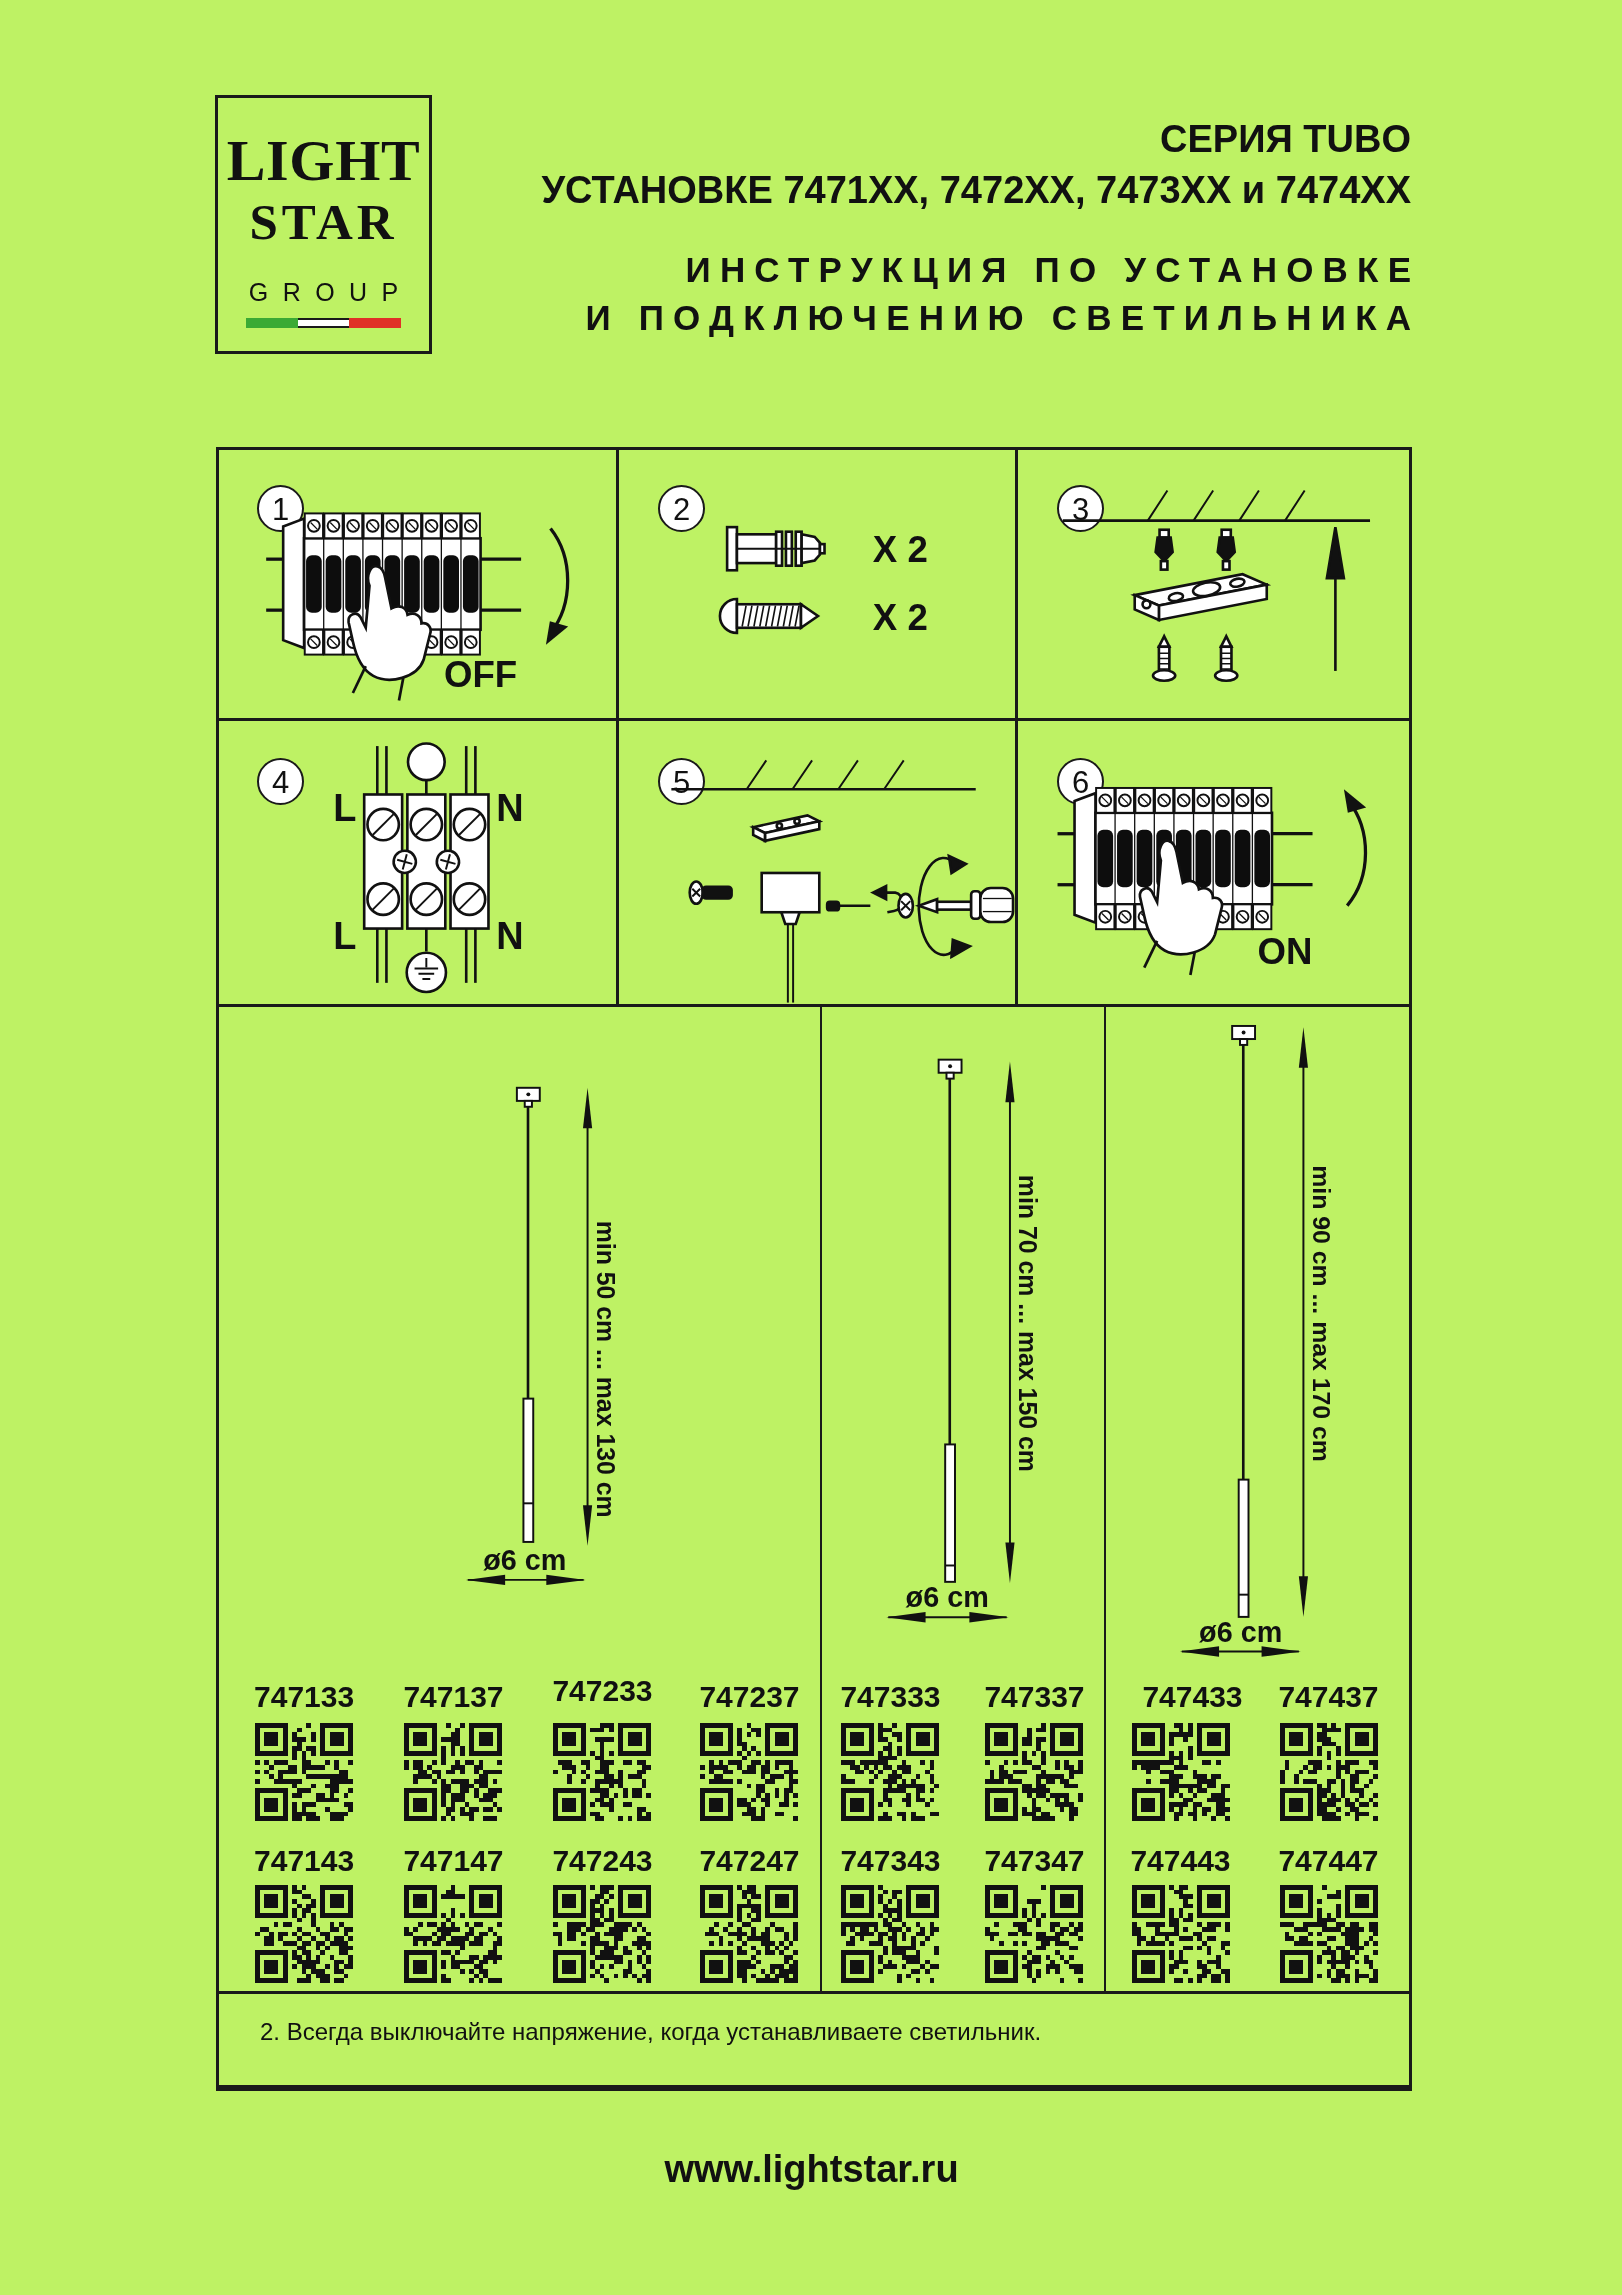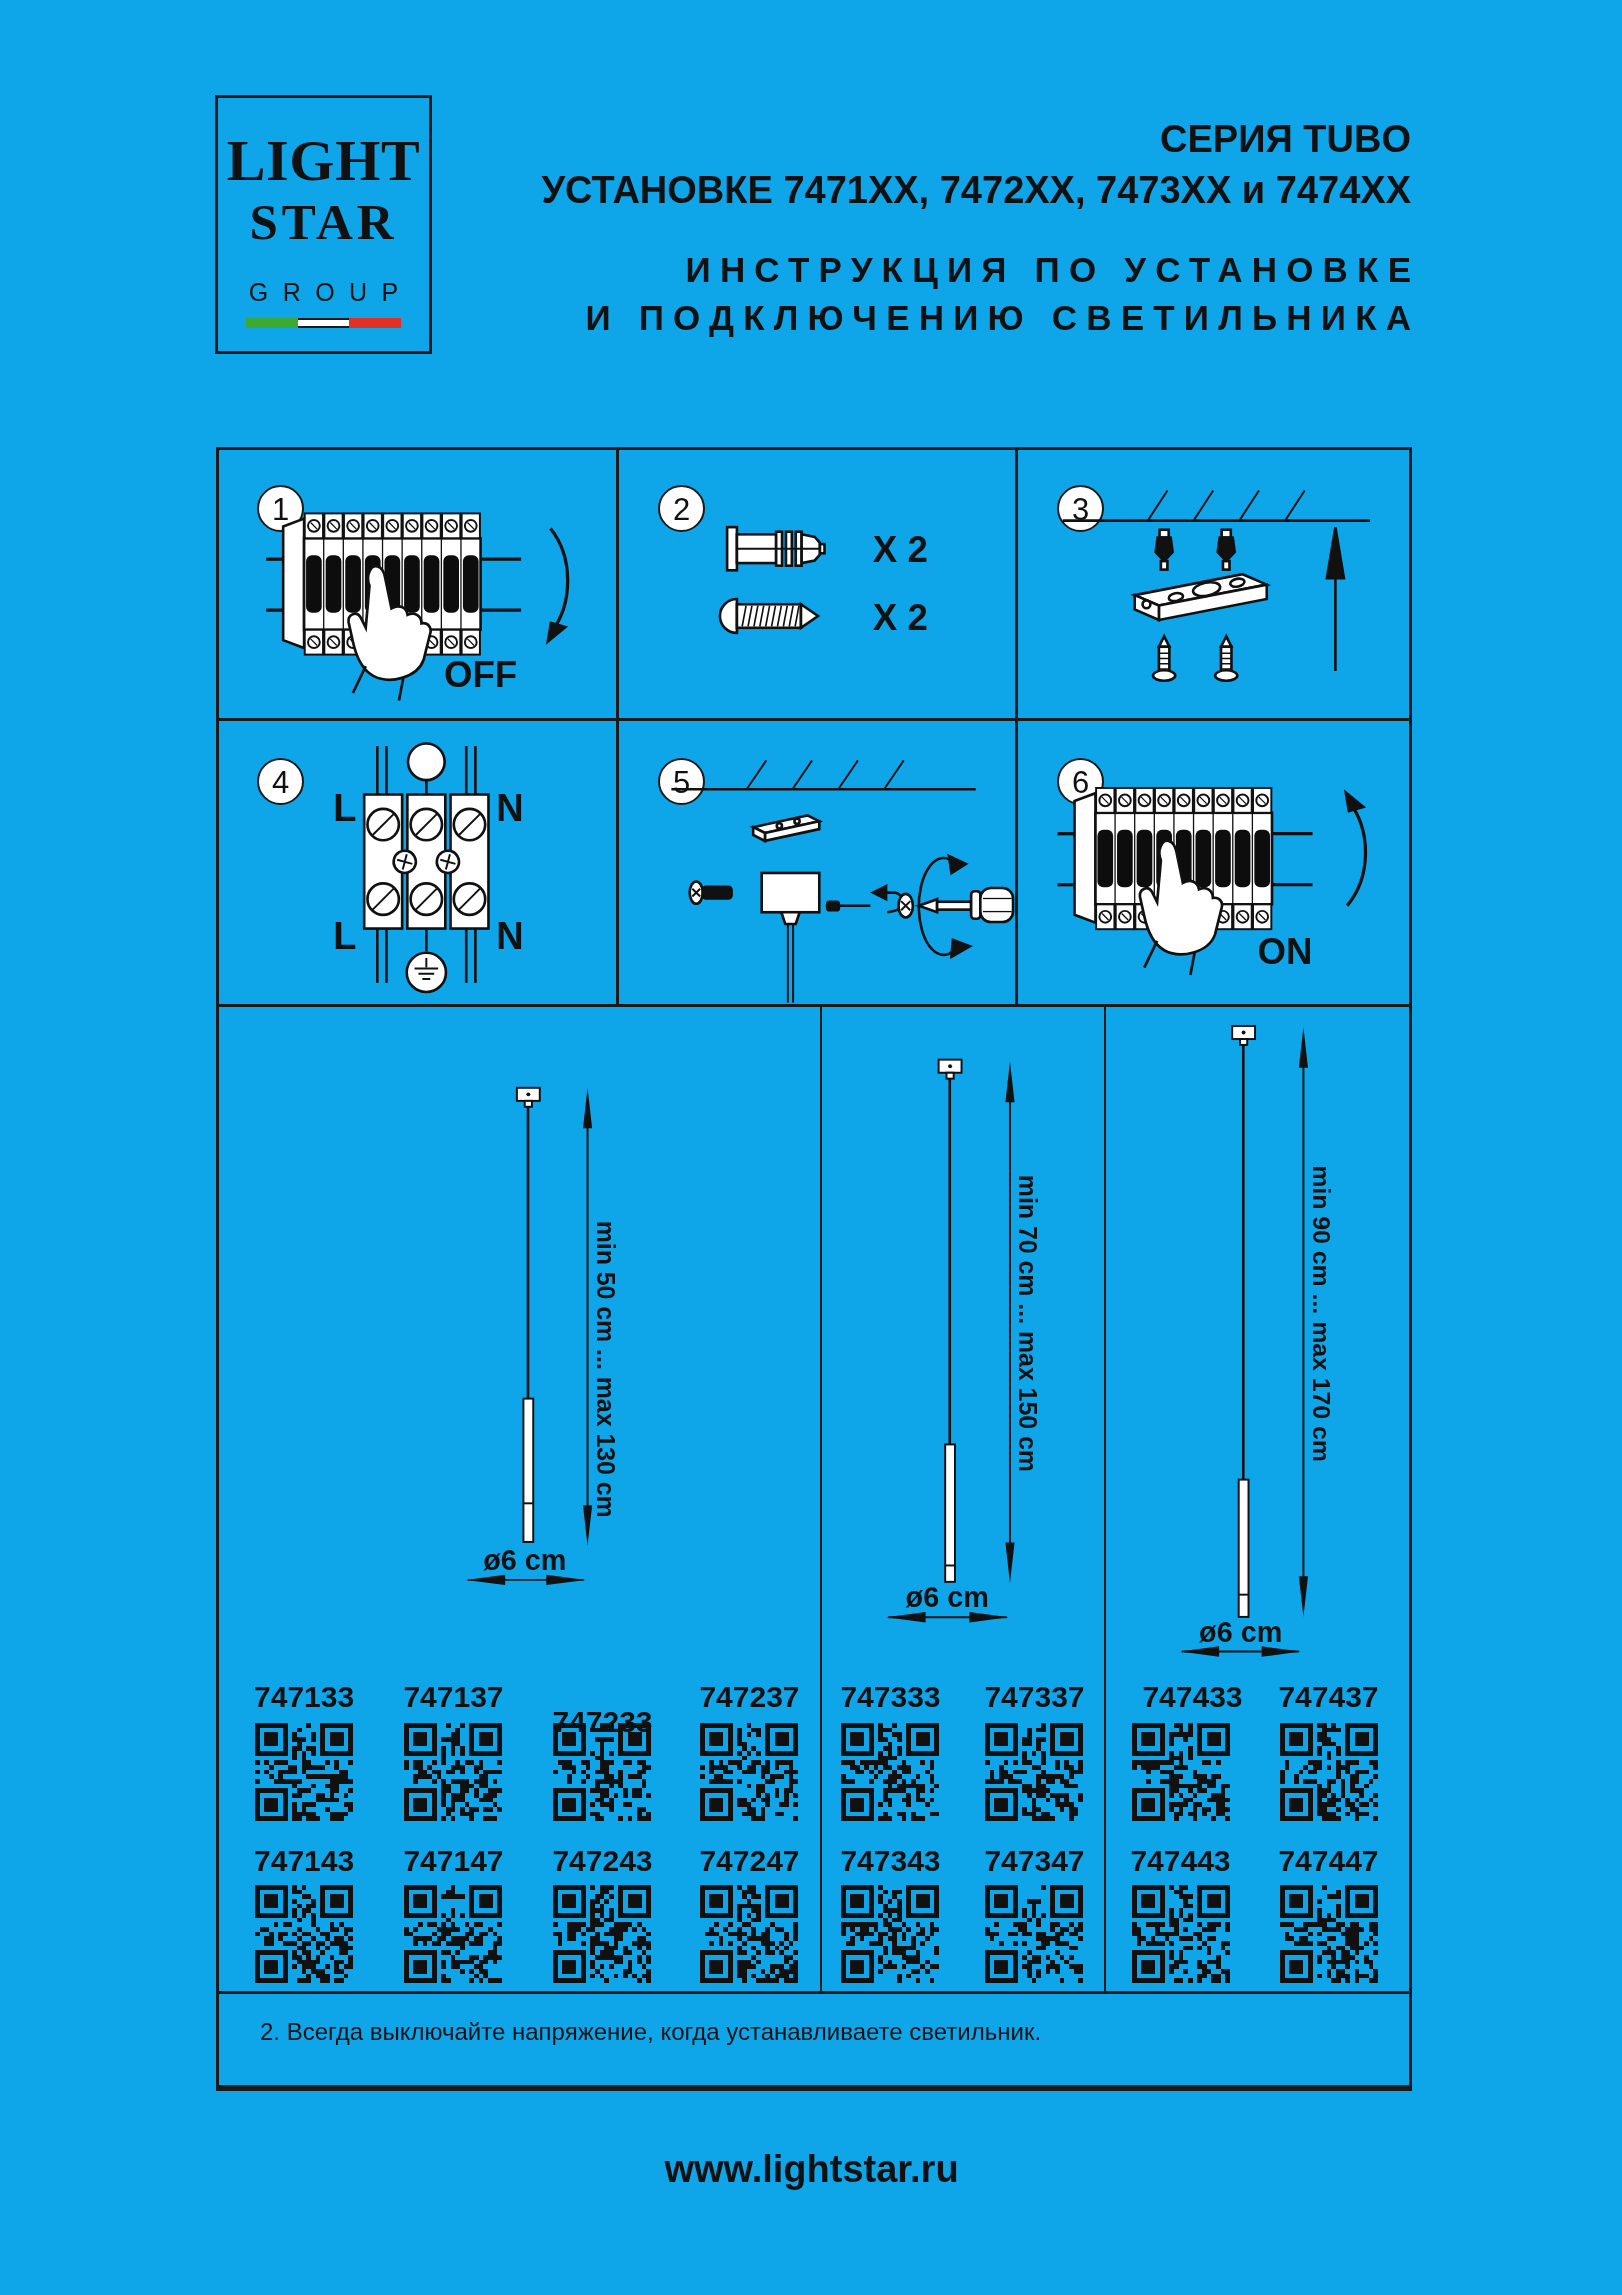--- a/index.html
+++ b/index.html
@@ -1,16 +1,16 @@
 <!DOCTYPE html>
 <html style="font-size:10.5px"><head>
 <meta charset="utf-8">
 <style>
   html,body{margin:0;padding:0;background:#fff}
-  .page{position:relative;width:1623px;height:2295px;background:#0ea5e9;overflow:hidden;
+  .page{position:relative;width:1623px;height:2295px;background:#bef264;overflow:hidden;
         font-family:"Liberation Sans",sans-serif;color:#111}
   .abs{position:absolute}
   
   .logo{left:215px;top:95px;width:217px;height:259px;border:3.3px solid #1a1a1a;box-sizing:border-box;text-align:center}
   .logo .l1{margin-top:33px;font-family:"Liberation Serif",serif;font-weight:bold;font-size:58px;line-height:60px;letter-spacing:0.7px}
   .logo .l2{font-family:"Liberation Serif",serif;font-weight:bold;font-size:51px;line-height:63px;letter-spacing:3.9px}
   .logo .l3{margin-top:24px;font-size:25px;letter-spacing:14.4px;margin-right:-14.4px;font-weight:400}
   .flag{margin:10.5px auto 0 auto;width:155px;height:10.5px;display:flex}
   .flag div{flex:1}
   .flag .w{border-top:2px solid #1a1a1a;border-bottom:2px solid #1a1a1a;box-sizing:border-box}
@@ -455,21 +455,21 @@
         <line x1="116" y1="987" x2="295" y2="987" stroke-width="3"></line>
         <polygon points="113,987 173,979 173,995" fill="#111" stroke="none"></polygon>
         <polygon points="298,987 238,979 238,995" fill="#111" stroke="none"></polygon>
       </g>
       <text transform="translate(316,470) rotate(90)" text-anchor="middle" font-size="38" font-weight="bold">min 90 cm ... max 170 cm</text>
       <text x="206" y="972" text-anchor="middle" font-size="44" font-weight="bold">ø6 cm</text>
     </svg>
 
     <div class="codelbl" style="left:19.6px;top:1230px">747133</div>
     <div class="codelbl" style="left:169px;top:1230px">747137</div>
-    <div class="codelbl" style="left:318px;top:1255px">747233</div>
+    <div class="codelbl" style="left:318px;top:1224px">747233</div>
     <div class="codelbl" style="left:465px;top:1230px">747237</div>
     <div class="codelbl" style="left:606px;top:1230px">747333</div>
     <div class="codelbl" style="left:750px;top:1230px">747337</div>
     <div class="codelbl" style="left:908px;top:1230px">747433</div>
     <div class="codelbl" style="left:1044px;top:1230px">747437</div>
     <div class="qrbox" style="left:36px;top:1273px"><svg width="98" height="98" viewBox="0 0 21 21" shape-rendering="crispEdges">
           <path d="M0 0h1v1h-1zM1 0h1v1h-1zM2 0h1v1h-1zM3 0h1v1h-1zM4 0h1v1h-1zM5 0h1v1h-1zM6 0h1v1h-1zM11 0h1v1h-1zM14 0h1v1h-1zM15 0h1v1h-1zM16 0h1v1h-1zM17 0h1v1h-1zM18 0h1v1h-1zM19 0h1v1h-1zM20 0h1v1h-1zM0 1h1v1h-1zM6 1h1v1h-1zM9 1h1v1h-1zM14 1h1v1h-1zM20 1h1v1h-1zM0 2h1v1h-1zM2 2h1v1h-1zM3 2h1v1h-1zM4 2h1v1h-1zM6 2h1v1h-1zM8 2h1v1h-1zM12 2h1v1h-1zM14 2h1v1h-1zM16 2h1v1h-1zM17 2h1v1h-1zM18 2h1v1h-1zM20 2h1v1h-1zM0 3h1v1h-1zM2 3h1v1h-1zM3 3h1v1h-1zM4 3h1v1h-1zM6 3h1v1h-1zM8 3h1v1h-1zM9 3h1v1h-1zM10 3h1v1h-1zM12 3h1v1h-1zM14 3h1v1h-1zM16 3h1v1h-1zM17 3h1v1h-1zM18 3h1v1h-1zM20 3h1v1h-1zM0 4h1v1h-1zM2 4h1v1h-1zM3 4h1v1h-1zM4 4h1v1h-1zM6 4h1v1h-1zM9 4h1v1h-1zM14 4h1v1h-1zM16 4h1v1h-1zM17 4h1v1h-1zM18 4h1v1h-1zM20 4h1v1h-1zM0 5h1v1h-1zM6 5h1v1h-1zM8 5h1v1h-1zM9 5h1v1h-1zM11 5h1v1h-1zM12 5h1v1h-1zM14 5h1v1h-1zM20 5h1v1h-1zM0 6h1v1h-1zM1 6h1v1h-1zM2 6h1v1h-1zM3 6h1v1h-1zM4 6h1v1h-1zM5 6h1v1h-1zM6 6h1v1h-1zM8 6h1v1h-1zM10 6h1v1h-1zM12 6h1v1h-1zM14 6h1v1h-1zM15 6h1v1h-1zM16 6h1v1h-1zM17 6h1v1h-1zM18 6h1v1h-1zM19 6h1v1h-1zM20 6h1v1h-1zM8 7h1v1h-1zM10 7h1v1h-1zM0 8h1v1h-1zM2 8h1v1h-1zM4 8h1v1h-1zM5 8h1v1h-1zM6 8h1v1h-1zM10 8h1v1h-1zM11 8h1v1h-1zM15 8h1v1h-1zM17 8h1v1h-1zM20 8h1v1h-1zM3 9h1v1h-1zM7 9h1v1h-1zM8 9h1v1h-1zM10 9h1v1h-1zM11 9h1v1h-1zM12 9h1v1h-1zM13 9h1v1h-1zM14 9h1v1h-1zM17 9h1v1h-1zM0 10h1v1h-1zM2 10h1v1h-1zM5 10h1v1h-1zM6 10h1v1h-1zM7 10h1v1h-1zM8 10h1v1h-1zM10 10h1v1h-1zM18 10h1v1h-1zM19 10h1v1h-1zM3 11h1v1h-1zM5 11h1v1h-1zM11 11h1v1h-1zM12 11h1v1h-1zM13 11h1v1h-1zM14 11h1v1h-1zM15 11h1v1h-1zM16 11h1v1h-1zM17 11h1v1h-1zM18 11h1v1h-1zM19 11h1v1h-1zM0 12h1v1h-1zM4 12h1v1h-1zM5 12h1v1h-1zM6 12h1v1h-1zM7 12h1v1h-1zM8 12h1v1h-1zM9 12h1v1h-1zM16 12h1v1h-1zM17 12h1v1h-1zM18 12h1v1h-1zM19 12h1v1h-1zM20 12h1v1h-1zM8 13h1v1h-1zM12 13h1v1h-1zM15 13h1v1h-1zM16 13h1v1h-1zM17 13h1v1h-1zM0 14h1v1h-1zM1 14h1v1h-1zM2 14h1v1h-1zM3 14h1v1h-1zM4 14h1v1h-1zM5 14h1v1h-1zM6 14h1v1h-1zM9 14h1v1h-1zM10 14h1v1h-1zM11 14h1v1h-1zM16 14h1v1h-1zM17 14h1v1h-1zM20 14h1v1h-1zM0 15h1v1h-1zM6 15h1v1h-1zM8 15h1v1h-1zM9 15h1v1h-1zM13 15h1v1h-1zM14 15h1v1h-1zM16 15h1v1h-1zM19 15h1v1h-1zM0 16h1v1h-1zM2 16h1v1h-1zM3 16h1v1h-1zM4 16h1v1h-1zM6 16h1v1h-1zM13 16h1v1h-1zM14 16h1v1h-1zM15 16h1v1h-1zM16 16h1v1h-1zM17 16h1v1h-1zM0 17h1v1h-1zM2 17h1v1h-1zM3 17h1v1h-1zM4 17h1v1h-1zM6 17h1v1h-1zM8 17h1v1h-1zM10 17h1v1h-1zM11 17h1v1h-1zM12 17h1v1h-1zM19 17h1v1h-1zM20 17h1v1h-1zM0 18h1v1h-1zM2 18h1v1h-1zM3 18h1v1h-1zM4 18h1v1h-1zM6 18h1v1h-1zM8 18h1v1h-1zM10 18h1v1h-1zM15 18h1v1h-1zM20 18h1v1h-1zM0 19h1v1h-1zM6 19h1v1h-1zM8 19h1v1h-1zM9 19h1v1h-1zM10 19h1v1h-1zM11 19h1v1h-1zM12 19h1v1h-1zM16 19h1v1h-1zM17 19h1v1h-1zM18 19h1v1h-1zM19 19h1v1h-1zM0 20h1v1h-1zM1 20h1v1h-1zM2 20h1v1h-1zM3 20h1v1h-1zM4 20h1v1h-1zM5 20h1v1h-1zM6 20h1v1h-1zM8 20h1v1h-1zM9 20h1v1h-1zM11 20h1v1h-1zM12 20h1v1h-1zM13 20h1v1h-1zM16 20h1v1h-1zM17 20h1v1h-1zM18 20h1v1h-1z" fill="#111"></path>
         </svg></div>
     <div class="qrbox" style="left:185px;top:1273px"><svg width="98" height="98" viewBox="0 0 21 21" shape-rendering="crispEdges">
           <path d="M0 0h1v1h-1zM1 0h1v1h-1zM2 0h1v1h-1zM3 0h1v1h-1zM4 0h1v1h-1zM5 0h1v1h-1zM6 0h1v1h-1zM9 0h1v1h-1zM12 0h1v1h-1zM14 0h1v1h-1zM15 0h1v1h-1zM16 0h1v1h-1zM17 0h1v1h-1zM18 0h1v1h-1zM19 0h1v1h-1zM20 0h1v1h-1zM0 1h1v1h-1zM6 1h1v1h-1zM11 1h1v1h-1zM14 1h1v1h-1zM20 1h1v1h-1zM0 2h1v1h-1zM2 2h1v1h-1zM3 2h1v1h-1zM4 2h1v1h-1zM6 2h1v1h-1zM10 2h1v1h-1zM11 2h1v1h-1zM14 2h1v1h-1zM16 2h1v1h-1zM17 2h1v1h-1zM18 2h1v1h-1zM20 2h1v1h-1zM0 3h1v1h-1zM2 3h1v1h-1zM3 3h1v1h-1zM4 3h1v1h-1zM6 3h1v1h-1zM8 3h1v1h-1zM9 3h1v1h-1zM10 3h1v1h-1zM11 3h1v1h-1zM14 3h1v1h-1zM16 3h1v1h-1zM17 3h1v1h-1zM18 3h1v1h-1zM20 3h1v1h-1zM0 4h1v1h-1zM2 4h1v1h-1zM3 4h1v1h-1zM4 4h1v1h-1zM6 4h1v1h-1zM10 4h1v1h-1zM11 4h1v1h-1zM14 4h1v1h-1zM16 4h1v1h-1zM17 4h1v1h-1zM18 4h1v1h-1zM20 4h1v1h-1zM0 5h1v1h-1zM6 5h1v1h-1zM8 5h1v1h-1zM10 5h1v1h-1zM12 5h1v1h-1zM14 5h1v1h-1zM20 5h1v1h-1zM0 6h1v1h-1zM1 6h1v1h-1zM2 6h1v1h-1zM3 6h1v1h-1zM4 6h1v1h-1zM5 6h1v1h-1zM6 6h1v1h-1zM8 6h1v1h-1zM10 6h1v1h-1zM12 6h1v1h-1zM14 6h1v1h-1zM15 6h1v1h-1zM16 6h1v1h-1zM17 6h1v1h-1zM18 6h1v1h-1zM19 6h1v1h-1zM20 6h1v1h-1zM8 7h1v1h-1zM0 8h1v1h-1zM2 8h1v1h-1zM3 8h1v1h-1zM6 8h1v1h-1zM8 8h1v1h-1zM11 8h1v1h-1zM13 8h1v1h-1zM14 8h1v1h-1zM16 8h1v1h-1zM20 8h1v1h-1zM0 9h1v1h-1zM2 9h1v1h-1zM3 9h1v1h-1zM5 9h1v1h-1zM10 9h1v1h-1zM11 9h1v1h-1zM12 9h1v1h-1zM15 9h1v1h-1zM16 9h1v1h-1zM3 10h1v1h-1zM4 10h1v1h-1zM6 10h1v1h-1zM7 10h1v1h-1zM9 10h1v1h-1zM10 10h1v1h-1zM12 10h1v1h-1zM15 10h1v1h-1zM17 10h1v1h-1zM18 10h1v1h-1zM19 10h1v1h-1zM20 10h1v1h-1zM2 11h1v1h-1zM3 11h1v1h-1zM4 11h1v1h-1zM5 11h1v1h-1zM7 11h1v1h-1zM16 11h1v1h-1zM17 11h1v1h-1zM2 12h1v1h-1zM6 12h1v1h-1zM8 12h1v1h-1zM10 12h1v1h-1zM11 12h1v1h-1zM12 12h1v1h-1zM13 12h1v1h-1zM15 12h1v1h-1zM16 12h1v1h-1zM17 12h1v1h-1zM19 12h1v1h-1zM8 13h1v1h-1zM9 13h1v1h-1zM12 13h1v1h-1zM13 13h1v1h-1zM14 13h1v1h-1zM16 13h1v1h-1zM17 13h1v1h-1zM0 14h1v1h-1zM1 14h1v1h-1zM2 14h1v1h-1zM3 14h1v1h-1zM4 14h1v1h-1zM5 14h1v1h-1zM6 14h1v1h-1zM8 14h1v1h-1zM9 14h1v1h-1zM12 14h1v1h-1zM13 14h1v1h-1zM15 14h1v1h-1zM18 14h1v1h-1zM19 14h1v1h-1zM20 14h1v1h-1zM0 15h1v1h-1zM6 15h1v1h-1zM8 15h1v1h-1zM10 15h1v1h-1zM11 15h1v1h-1zM12 15h1v1h-1zM15 15h1v1h-1zM17 15h1v1h-1zM18 15h1v1h-1zM19 15h1v1h-1zM0 16h1v1h-1zM2 16h1v1h-1zM3 16h1v1h-1zM4 16h1v1h-1zM6 16h1v1h-1zM8 16h1v1h-1zM10 16h1v1h-1zM11 16h1v1h-1zM12 16h1v1h-1zM16 16h1v1h-1zM17 16h1v1h-1zM18 16h1v1h-1zM0 17h1v1h-1zM2 17h1v1h-1zM3 17h1v1h-1zM4 17h1v1h-1zM6 17h1v1h-1zM8 17h1v1h-1zM10 17h1v1h-1zM13 17h1v1h-1zM19 17h1v1h-1zM0 18h1v1h-1zM2 18h1v1h-1zM3 18h1v1h-1zM4 18h1v1h-1zM6 18h1v1h-1zM9 18h1v1h-1zM10 18h1v1h-1zM12 18h1v1h-1zM14 18h1v1h-1zM15 18h1v1h-1zM17 18h1v1h-1zM18 18h1v1h-1zM20 18h1v1h-1zM0 19h1v1h-1zM6 19h1v1h-1zM9 19h1v1h-1zM12 19h1v1h-1zM13 19h1v1h-1zM14 19h1v1h-1zM0 20h1v1h-1zM1 20h1v1h-1zM2 20h1v1h-1zM3 20h1v1h-1zM4 20h1v1h-1zM5 20h1v1h-1zM6 20h1v1h-1zM8 20h1v1h-1zM10 20h1v1h-1zM14 20h1v1h-1zM17 20h1v1h-1zM18 20h1v1h-1zM19 20h1v1h-1z" fill="#111"></path>

